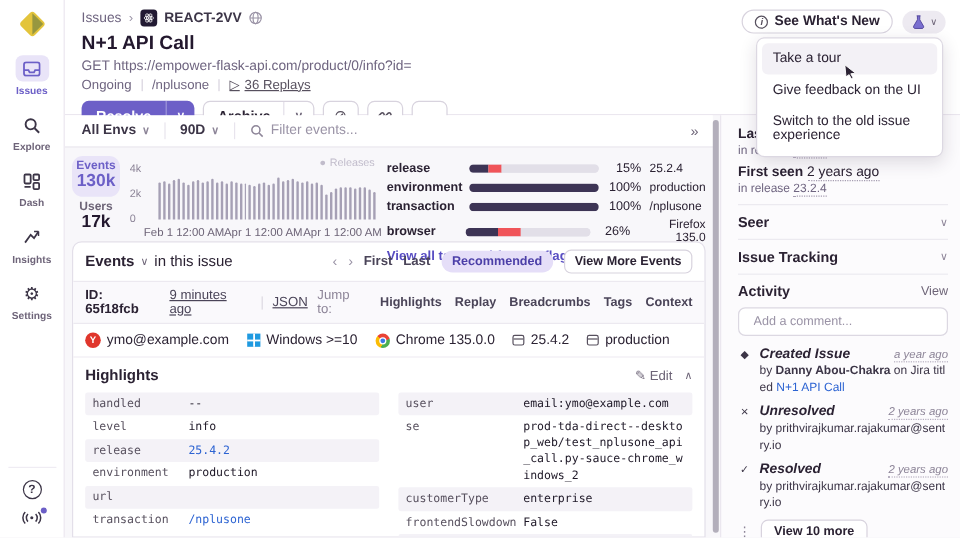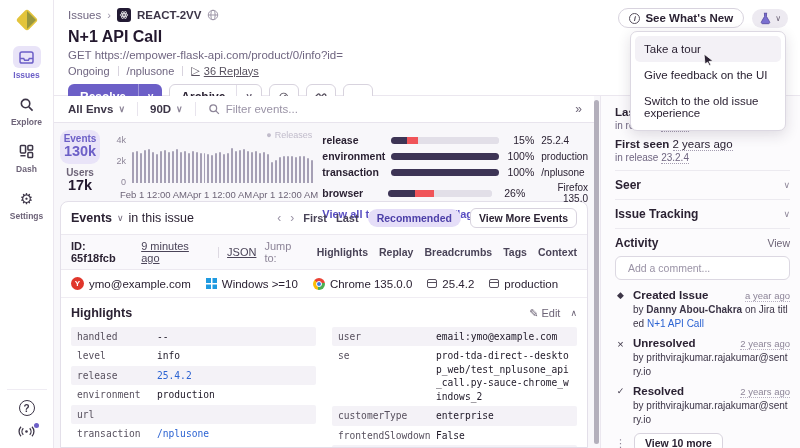--- a/index.html
+++ b/index.html
@@ -69,21 +69,21 @@
   .graph-row { display:flex; padding:7px 6px 2px 6px; gap:8px; height:76px; }
   .stat-col { width:54px; text-align:center; }
   .stat-pill { background:#e9e4f8; border-radius:9px; padding:3px 2px 4px; cursor:pointer; }
   .stat-pill .sl { font-size:10px; font-weight:bold; color:#6C5FC7; }
   .stat-pill .sv { font-size:14.5px; font-weight:bold; color:#6C5FC7; line-height:1.1; }
   .stat-users { margin-top:3px; cursor:pointer; }
   .stat-users .sl { font-size:10px; font-weight:bold; color:#6d6477; }
   .stat-users .sv { font-size:14.5px; font-weight:bold; color:#23182e; line-height:1.1; }
   .chart { position:relative; width:278px; height:70px; }
   .releases-toggle { position:absolute; right:2px; top:0; font-size:9px; color:#c1bccb; display:flex; gap:3px; align-items:center; }
-  .ylab { position:absolute; font-size:9px; color:#8d8598; left:0; width:18px; text-align:right; }
+  .ylab { position:absolute; font-size:9px; color:#8d8598; left:0; width:18px; }
   .plot { position:absolute; left:24px; right:2px; top:9px; bottom:17px; display:flex; align-items:flex-end; gap:2px; }
   .plot .bar { flex:1; background:#a6a0b5; border-radius:1px 1px 0 0; }
   .xlab { position:absolute; bottom:0; font-size:9.5px; color:#6d6477; transform:translateX(-50%); white-space:nowrap; }
   .legend { flex:1; padding-top:4px; }
   .tag-row { display:flex; align-items:center; gap:7px; margin-bottom:4px; }
   .tag-row .tkey { width:62px; font-size:10.5px; font-weight:bold; color:#2b2233; }
   .segbar { width:108px; height:7px; border-radius:4px; overflow:hidden; display:flex; background:#e2dfe8; }
   .segbar div { height:100%; }
   .tag-row .tpct { width:28px; text-align:right; font-size:10.5px; color:#2b2233; }
   .tag-row .tval { font-size:10px; color:#2b2233;text-align:right; }
@@ -139,21 +139,21 @@
   .seen-line2 { font-size:10px; color:#6f6580; margin-top:2px; }
   .aside-sec { border-top:1px solid #eceaf0; padding:7px 0; display:flex; align-items:center; }
   .aside-sec .st { font-size:12px; font-weight:bold; }
   .aside-sec .sc { margin-left:auto; color:#8d8598; font-size:9px; cursor:pointer; }
   .view-link { margin-left:auto; font-size:10.5px; color:#6d6477; cursor:pointer; }
   .comment-box { width:100%; border:1px solid #dcd8e2; border-radius:6px; height:24px; padding:0 12px; font-size:10.5px; font-family:"Liberation Sans",sans-serif; color:#3c3547; background:#fff; outline:none; margin:2px 0 9px; }
   .comment-box::placeholder { color:#9a93a6; }
   .act-item { display:flex; gap:7px; margin-bottom:7px; }
   .act-ic { width:11px; text-align:center; color:#3c3547; font-size:9px; padding-top:1px; flex-shrink:0; }
   .act-body { flex:1; min-width:0; }
-  .act-t { display:flex; align-items:baseline; }
+  .act-t { display:flex; align-items:baseline;font-style:italic; }
   .act-title { font-size:11.5px; font-weight:bold; }
   .act-time { margin-left:auto; font-size:9.5px; color:#8d8598; border-bottom:1px dotted #b6afc0; cursor:pointer; }
   .act-desc { font-size:10px; color:#3c3547; line-height:1.35; margin-top:1px; word-break:break-all; }
   .act-desc .auth { font-weight:bold; }
   .act-desc .blue { color:#2c63d2; cursor:pointer; word-break:normal; }
   .more-row { display:flex; align-items:center; gap:8px; margin:2px 0 8px; }
   .more-dots { color:#8d8598; font-size:11px; width:11px; text-align:center; }
   .btn-more { border:1px solid #d8d3de; background:#fff; border-radius:6px; font-size:10.5px; font-weight:bold; padding:3px 10px; cursor:pointer; }
 </style>
 </head>
@@ -185,20 +185,29 @@
   <div class="nav-item">
     <div class="tile">
         <svg width="15" height="15" viewBox="0 0 16 16" fill="none" stroke-width="1.6">
           <rect x="1.5" y="1.5" width="5.5" height="8" rx="1"></rect>
           <rect x="9.5" y="1.5" width="5" height="5" rx="1"></rect>
           <rect x="9.5" y="9" width="5" height="5.5" rx="1"></rect>
           <path d="M1.5 12.5 h5.5"></path>
         </svg>
       </div>
     <div class="lbl">Dash</div>
+  </div>
+  <div class="nav-item">
+    <div class="tile">
+        <svg width="15" height="14" viewBox="0 0 16 15" fill="none" stroke-width="1.6">
+          <path d="M2 12 L7 5 L10 8 L14 2"></path>
+          <path d="M14 2 v4 M14 2 h-4" stroke-width="1.3"></path>
+        </svg>
+      </div>
+    <div class="lbl">Insights</div>
   </div>
   <div class="nav-item">
     <div class="tile">
         <span class="glyph">⚙</span>
       </div>
     <div class="lbl">Settings</div>
   </div>
   <div class="sidebar-bottom">
     <div class="help-circle">?</div>
     <div class="broadcast">

